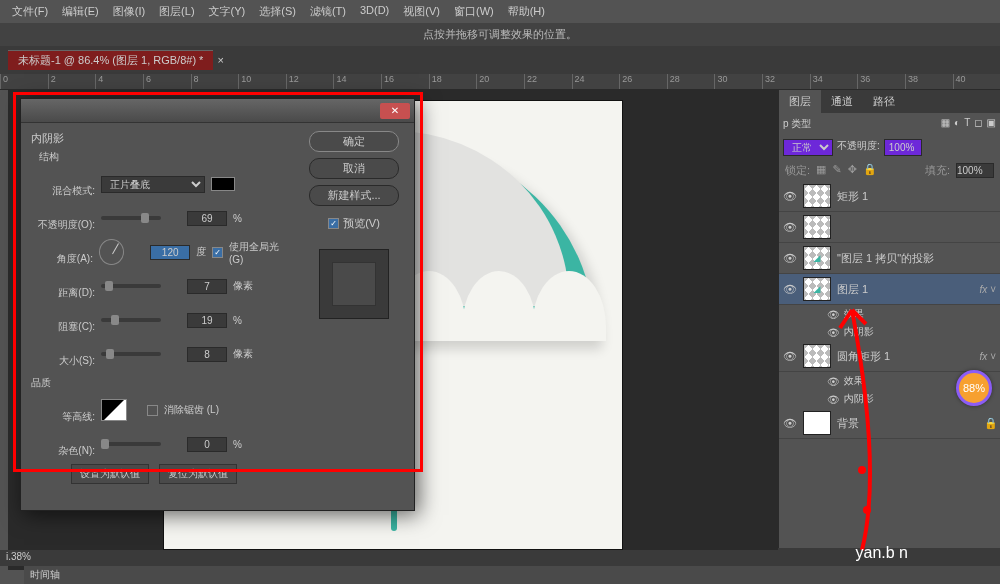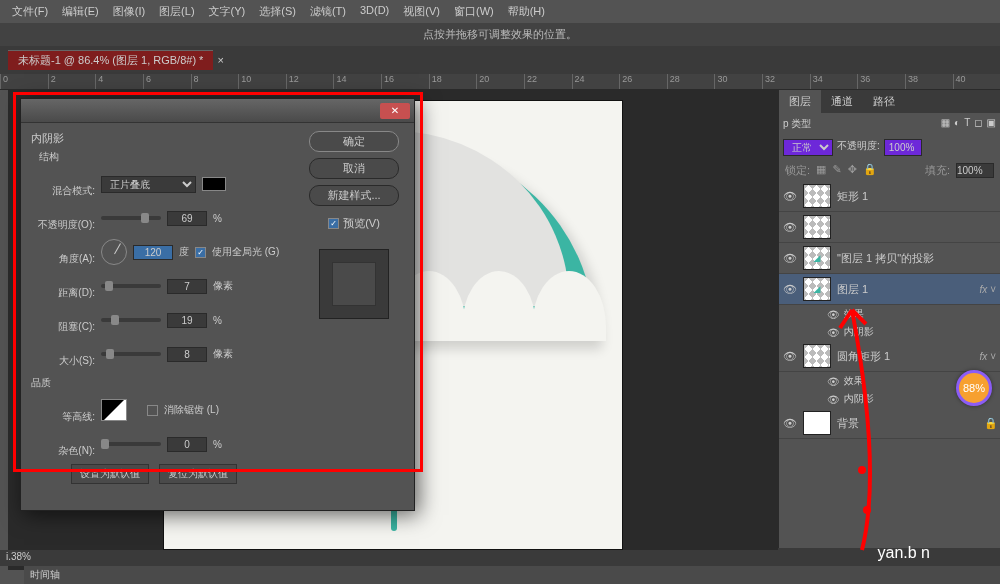--- a/index.html
+++ b/index.html
@@ -49,42 +49,42 @@
 .dialog-titlebar { background: linear-gradient(#666,#4a4a4a); height: 24px; display: flex; justify-content: flex-end; align-items: center; padding: 0 4px; border-bottom: 1px solid #333; }
 .close-btn { background: #c75050; width: 30px; height: 16px; text-align: center; color: #fff; font-size: 10px; line-height: 16px; border-radius: 2px; }
 .dialog-body { display: flex; padding: 8px 10px 20px 10px; gap: 10px; }
 .dlg-left { flex: 1; }
 .dlg-right { width: 100px; display: flex; flex-direction: column; gap: 6px; align-items: center; }
 .dlg-title { font-size: 11px; margin-bottom: 4px; }
 .dlg-sub { font-size: 10px; margin-left: 8px; margin-bottom: 6px; }
 .field-row { display: flex; align-items: center; gap: 6px; margin-bottom: 6px; font-size: 10px; }
 .field-row label { width: 64px; text-align: right; margin-top: 14px; }
 .field-row select, .field-row input[type=text] { background: #3a3a3a; border: 1px solid #2a2a2a; color: #ccc; font-size: 10px; padding: 1px 4px; }
-.field-row input[type=text] { width: 40px; text-align: center; }
+.field-row input[type=text] { width: 40px; text-align: center; margin-left: 20px; }
 .slider { flex: 0 0 60px; height: 4px; background: #3a3a3a; position: relative; border-radius: 2px; }
 .slider .knob { position: absolute; top: -3px; width: 8px; height: 10px; background: #888; border-radius: 2px; }
 .angle-dial { width: 26px; height: 26px; border: 1px solid #888; border-radius: 50%; position: relative; }
 .angle-dial::after { content: ''; position: absolute; left: 12px; top: 2px; width: 1px; height: 12px; background: #ccc; transform-origin: bottom; transform: rotate(30deg); }
 .swatch { width: 24px; height: 14px; background: #000; border: 1px solid #888; }
 .contour-sw { width: 26px; height: 22px; background: linear-gradient(135deg, #000 49%, #fff 51%); border: 1px solid #888; }
 .dlg-btn { background: #4a4a4a; border: 1px solid #2a2a2a; border-radius: 10px; padding: 2px 8px; font-size: 11px; color: #ccc; width: 90px; text-align: center; }
 .dlg-btn.primary { border: 1px solid #888; }
 .preview-box { width: 70px; height: 70px; background: #3a3a3a; border: 1px solid #222; margin-top: 12px; display: flex; align-items: center; justify-content: center; }
 .preview-box div { width: 44px; height: 44px; background: #4a4a4a; border: 1px solid #333; }
 .chk { width: 11px; height: 11px; background: #3a6ea5; border: 1px solid #888; display: inline-flex; align-items: center; justify-content: center; font-size: 8px; color: #fff; }
 .btn-small { background: #4a4a4a; border: 1px solid #333; padding: 2px 8px; font-size: 10px; color: #ccc; }
 
 
 .red-box { position: absolute; left: 13px; top: 92px; width: 410px; height: 380px; border: 3px solid #ff0000; z-index: 60; pointer-events: none; }
 .red-arrow { position: absolute; right: 98px; top: 290px; z-index: 70; pointer-events: none; }
 
 .badge { position: absolute; right: 8px; top: 370px; background: #f7a030; width: 36px; height: 36px; border-radius: 50%; display: flex; align-items: center; justify-content: center; color: #fff; font-size: 11px; border: 3px solid #8b5cf6; box-shadow: 0 0 4px rgba(0,0,0,0.4); z-index: 80; }
 .status { position: absolute; bottom: 18px; left: 0; right: 0; height: 16px; background: #3a3a3a; font-size: 10px; padding: 1px 6px; display: flex; gap: 30px; flex-direction: column; }
 .timeline { position: absolute; bottom: 0; left: 0; right: 0; height: 18px; background: #4a4a4a; font-size: 10px; padding: 2px 6px; margin-left: 24px; }
-.bottom-watermark { position: absolute; right: 70px; bottom: 22px; font-size: 16px; color: #fff; z-index: 75; }
+.bottom-watermark { position: absolute; right: 92px; bottom: 22px; font-size: 16px; color: #fff; z-index: 75; }
 .panel-bottom { position: absolute; right: 0; bottom: 18px; width: 222px; height: 18px; background: #3a3a3a; display: flex; justify-content: flex-end; gap: 10px; padding: 2px 8px; font-size: 10px; color: #999; }
 </style>
 </head>
 <body>
 
 <div class="menubar">
   <span>文件(F)</span>
   <span>编辑(E)</span>
   <span>图像(I)</span>
   <span>图层(L)</span>
@@ -251,21 +251,21 @@
   <div class="dialog-titlebar">
     <div class="close-btn">✕</div>
   </div>
   <div class="dialog-body">
     <div class="dlg-left">
       <div class="dlg-title">内阴影</div>
       <div class="dlg-sub">结构</div>
 
       <div class="field-row">
         <label>混合模式:</label>
-        <select style="width:95px"><option>正片叠底</option></select>
+        <select style="width:104px"><option>正片叠底</option></select>
         <div class="swatch"></div>
       </div>
       <div class="field-row">
         <label>不透明度(O):</label>
         <div class="slider">
             <div class="knob" style="left:40px"></div>
           </div>
         <input type="text" value="69" style="">
         <span>%</span>
       </div>

